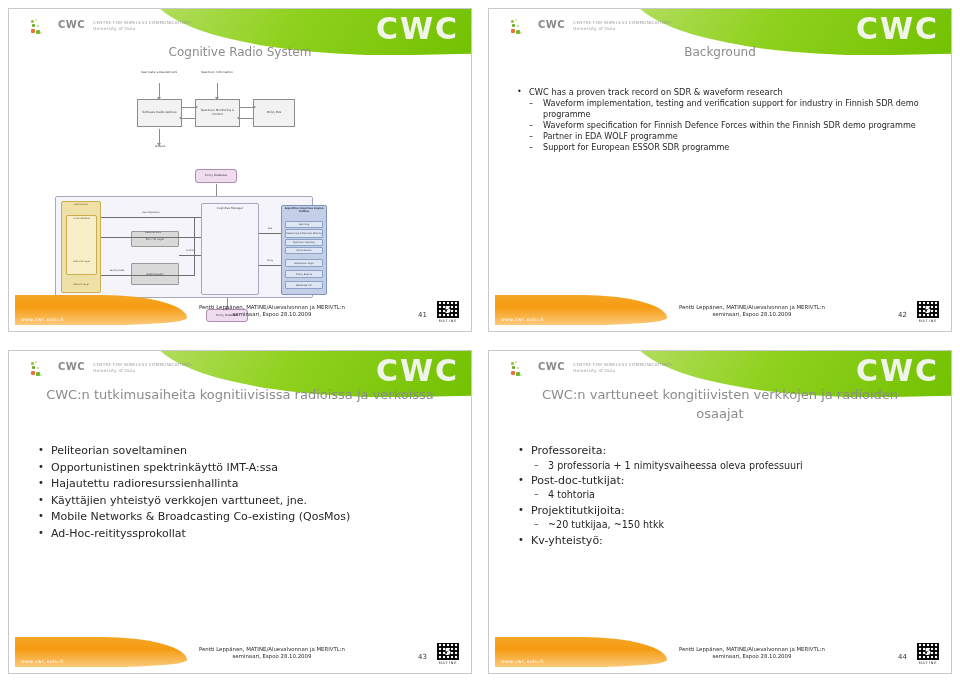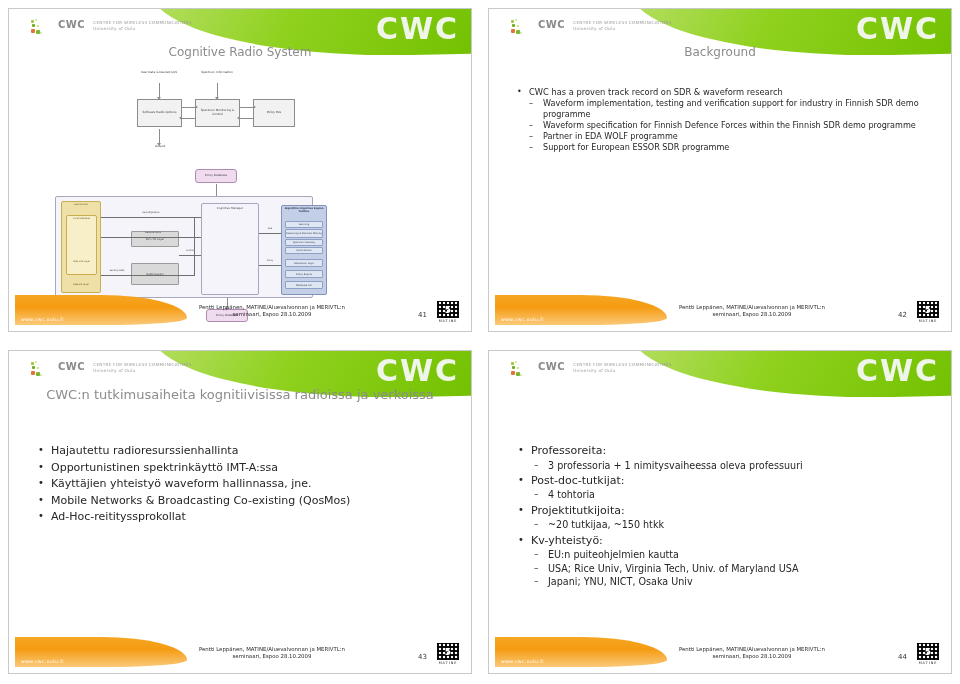--- a/index.html
+++ b/index.html
@@ -474,23 +474,24 @@
               <div class="logo-line1">CENTRE FOR WIRELESS COMMUNICATIONS</div>
               <div class="logo-line2">University of Oulu</div>
             </div>
           </div>
         </div>
 
         <div class="title">CWC:n tutkimusaiheita kognitiivisissa radioissa ja verkoissa</div>
 
         <div class="body fi low">
           <ul class="lv1">
+            <li class="b1"><span class="bt">Peliteorian soveltaminen</span></li>
+            <li class="b1"><span class="bt">Opportunistinen spektrinkäyttö IMT-A:ssa</span></li>
             <li class="b1"><span class="bt">Hajautettu radioresurssienhallinta</span></li>
-            <li class="b1"><span class="bt">Opportunistinen spektrinkäyttö IMT-A:ssa</span></li>
-            <li class="b1"><span class="bt">Käyttäjien yhteistyö waveform hallinnassa, jne.</span></li>
+            <li class="b1"><span class="bt">Käyttäjien yhteistyö verkkojen varttuneet, jne.</span></li>
             <li class="b1"><span class="bt">Mobile Networks &amp; Broadcasting Co-existing (QosMos)</span></li>
             <li class="b1"><span class="bt">Ad-Hoc-reitityssprokollat</span></li>
           </ul>
         </div>
 
         <div class="ftr">
           <div class="orange"></div>
           <div class="url">www.cwc.oulu.fi</div>
           <div class="credit">
             <div>Pentti Leppänen, MATINE/Aluevalvonnan ja MERIVTL:n</div>
@@ -525,20 +526,21 @@
               <i style="left:6px;top:6px;width:1.6px;height:1.6px;background:#b8d86a;"></i>
             </div>
             <div class="logo-cwc">CWC</div>
             <div class="logo-txt">
               <div class="logo-line1">CENTRE FOR WIRELESS COMMUNICATIONS</div>
               <div class="logo-line2">University of Oulu</div>
             </div>
           </div>
         </div>
 
+        <div class="title">CWC:n varttuneet kongitiivisten verkkojen ja radioiden osaajat</div>
 
         <div class="body fi low">
           <ul class="lv1">
             <li class="b1">
               <span class="bt">Professoreita:</span>
               <ul class="lv2">
                 <li class="b2"><span class="bt">3 professoria + 1 nimitysvaiheessa oleva professuuri</span></li>
               </ul>
             </li>
             <li class="b1">
@@ -548,25 +550,20 @@
               </ul>
             </li>
             <li class="b1">
               <span class="bt">Projektitutkijoita:</span>
               <ul class="lv2">
                 <li class="b2"><span class="bt">~20 tutkijaa, ~150 htkk</span></li>
               </ul>
             </li>
             <li class="b1">
               <span class="bt">Kv-yhteistyö:</span>
-              <ul class="lv2">
-                <li class="b2"><span class="bt">EU:n puiteohjelmien kautta</span></li>
-                <li class="b2"><span class="bt">USA; Rice Univ, Virginia Tech, Univ. of Maryland USA</span></li>
-                <li class="b2"><span class="bt">Japani; YNU, NICT, Osaka Univ</span></li>
-              </ul>
             </li>
           </ul>
         </div>
 
         <div class="ftr">
           <div class="orange"></div>
           <div class="url">www.cwc.oulu.fi</div>
           <div class="credit">
             <div>Pentti Leppänen, MATINE/Aluevalvonnan ja MERIVTL:n</div>
             <div>seminaari, Espoo 28.10.2009</div>

